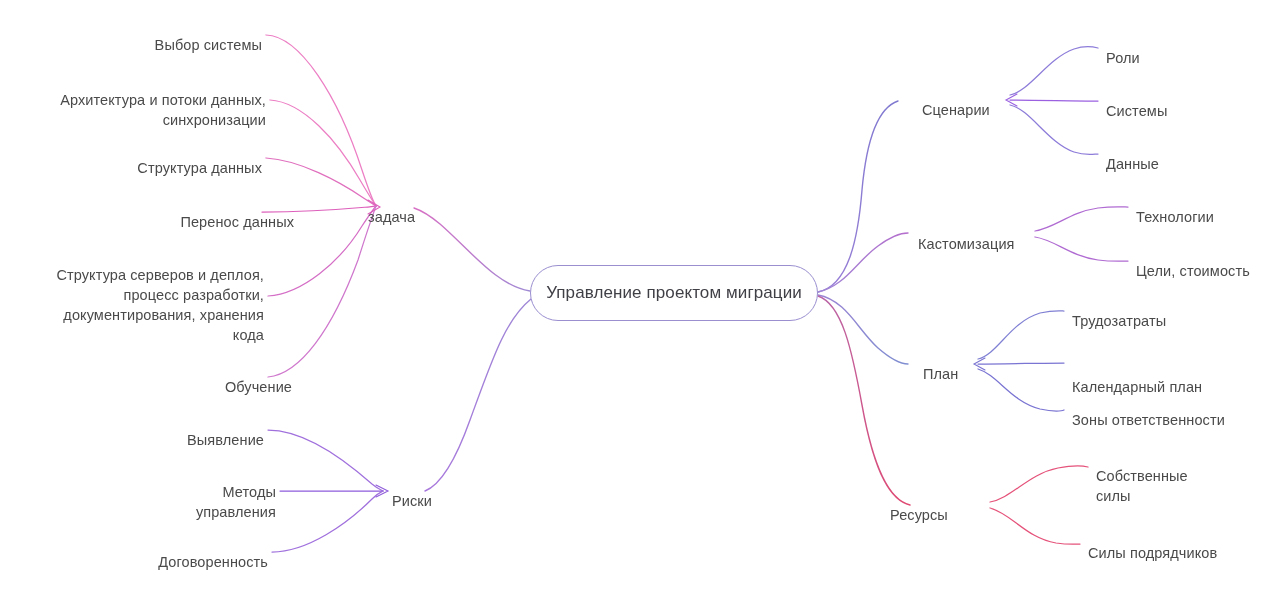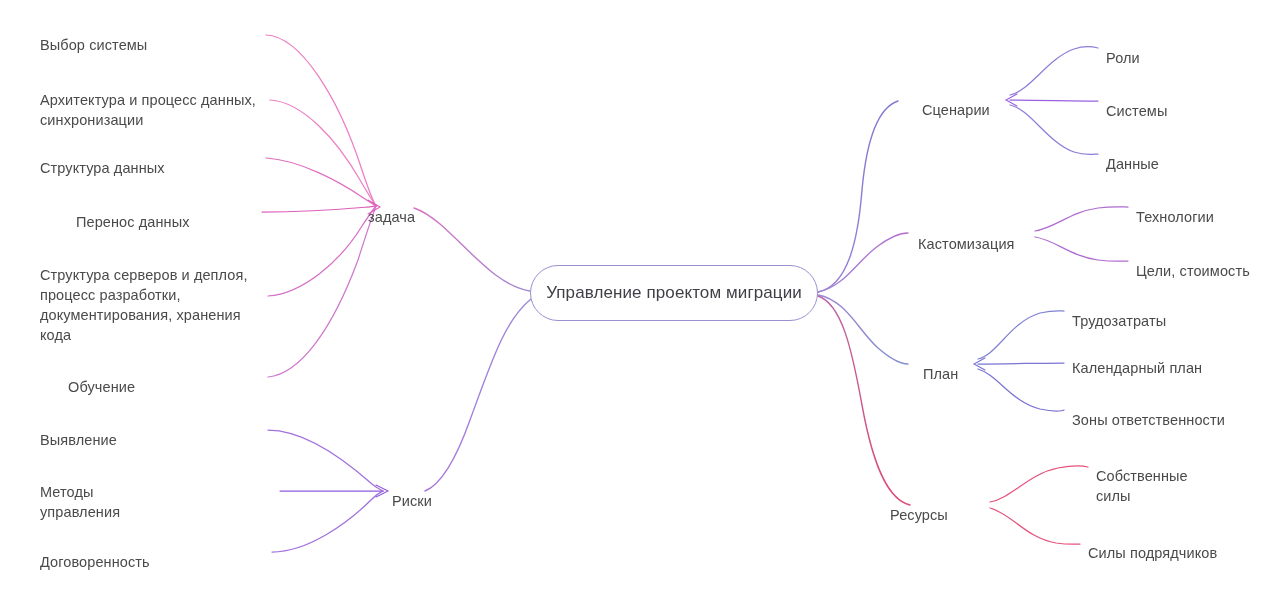--- a/index.html
+++ b/index.html
@@ -25,22 +25,22 @@
   }
   .node-label {
     position: absolute;
     color: #4a4a4a;
     font-size: 14.5px;
     line-height: 20px;
     white-space: pre-line;
     letter-spacing: 0.1px;
   }
   .lbl-right {
+    text-align: right;
     transform: translateY(-50%);
-    margin-left: 40px;
   }
   .lbl-left {
     text-align: left;
     transform: translateY(-50%);
   }
   .center-node {
     position: absolute;
     box-sizing: border-box;
     border: 1.3px solid #9b8fd0;
     border-radius: 28px;
@@ -137,21 +137,21 @@
     <span>Управление проектом миграции</span>
   </div>
 
   <div class="node-label lbl-left" style="left:368px; top:207px;">
     <span>задача</span>
   </div>
   <div class="node-label lbl-right" style="left:0px; top:35px; width:262px;">
     <span>Выбор системы</span>
   </div>
   <div class="node-label lbl-right" style="left:0px; top:100px; width:266px;">
-    <span>Архитектура и процесс данных,
+    <span>Архитектура и потоки данных,
 синхронизации</span>
   </div>
   <div class="node-label lbl-right" style="left:0px; top:158px; width:262px;">
     <span>Структура данных</span>
   </div>
   <div class="node-label lbl-right" style="left:0px; top:212px; width:258px;padding-left:36px;">
     <span>Перенос данных</span>
   </div>
   <div class="node-label lbl-right" style="left:0px; top:295px; width:264px;">
     <span>Структура серверов и деплоя,
@@ -199,21 +199,21 @@
   <div class="node-label lbl-left" style="left:1136px; top:261px;">
     <span>Цели, стоимость</span>
   </div>
 
   <div class="node-label lbl-left" style="left:923px; top:364px;">
     <span>План</span>
   </div>
   <div class="node-label lbl-left" style="left:1072px; top:311px;text-align:center;">
     <span>Трудозатраты</span>
   </div>
-  <div class="node-label lbl-left" style="left:1072px; top:358px;text-align:right;">
+  <div class="node-label lbl-left" style="left:1072px; top:377px;text-align:right;">
     <span>Календарный план</span>
   </div>
   <div class="node-label lbl-left" style="left:1072px; top:410px;">
     <span>Зоны ответственности</span>
   </div>
 
   <div class="node-label lbl-left" style="left:890px; top:505px;">
     <span>Ресурсы</span>
   </div>
   <div class="node-label lbl-left" style="left:1096px; top:476px;">

